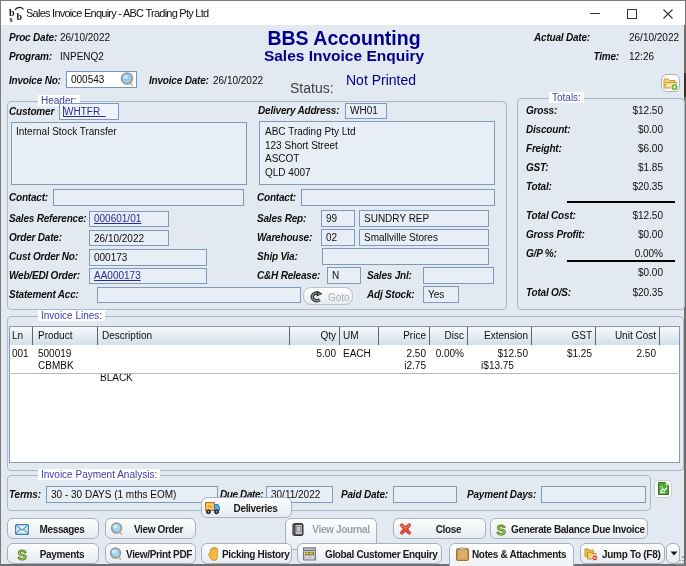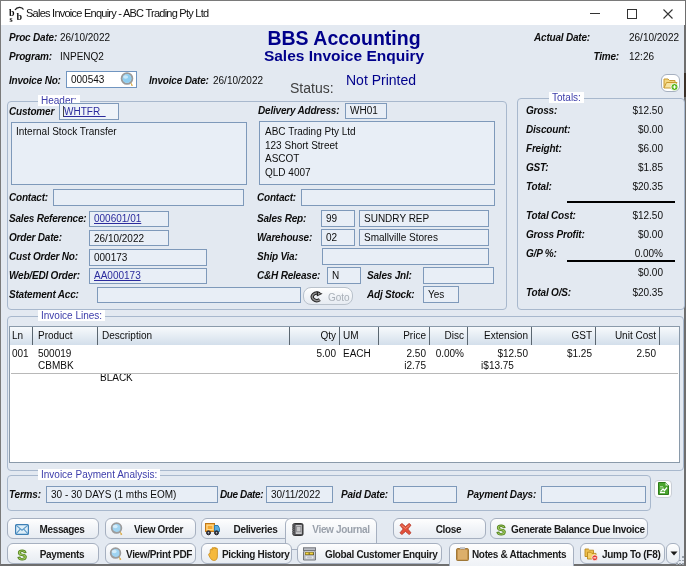--- a/index.html
+++ b/index.html
@@ -256,21 +256,21 @@
       </svg>
     </div>
   <div class="btn" style="left:104px;top:517px;width:91px;height:21px;">
       <span class="bl" style="left:8px;">View Order</span>
     <svg width="14" height="14" viewBox="0 0 15 15" style="position:absolute;left:4px;top:3px">
         <circle cx="7" cy="6.5" r="5.2" fill="#9fd4f2" stroke="#9c9c9c" stroke-width="1.9"></circle>
         <ellipse cx="5.6" cy="4.8" rx="2.6" ry="1.9" fill="#d2ecfa"></ellipse>
         <path d="M10.6 10 L13.2 13.2 L11.6 14.2 Z" fill="#d9a22e"></path>
       </svg>
     </div>
-  <div class="btn" style="left:200px;top:517px;width:91px;height:21px;">
+  <div class="btn" style="left:200px;top:496px;width:91px;height:21px;">
       <span class="bl">Deliveries</span>
     <svg width="15" height="13" viewBox="0 0 15 13" style="position:absolute;left:3px;top:4px">
         <rect x="0.5" y="0.5" width="9" height="8" fill="#f4a832" stroke="#c07818"></rect>
         <rect x="2" y="2.2" width="6" height="4.4" fill="none" stroke="#ffd98a" stroke-width="1.2"></rect>
         <path d="M9.5 2.5 L13 2.5 L14.5 5.5 L14.5 8.5 L9.5 8.5 Z" fill="#5aabdf" stroke="#2d7cb0"></path>
         <circle cx="3.5" cy="9.8" r="2" fill="#3c3c44" stroke="#23232a"></circle>
         <circle cx="11.5" cy="9.8" r="2" fill="#3c3c44" stroke="#23232a"></circle>
         <circle cx="3.5" cy="9.8" r="0.7" fill="#c8ccd4"></circle>
         <circle cx="11.5" cy="9.8" r="0.7" fill="#c8ccd4"></circle>
       </svg>

